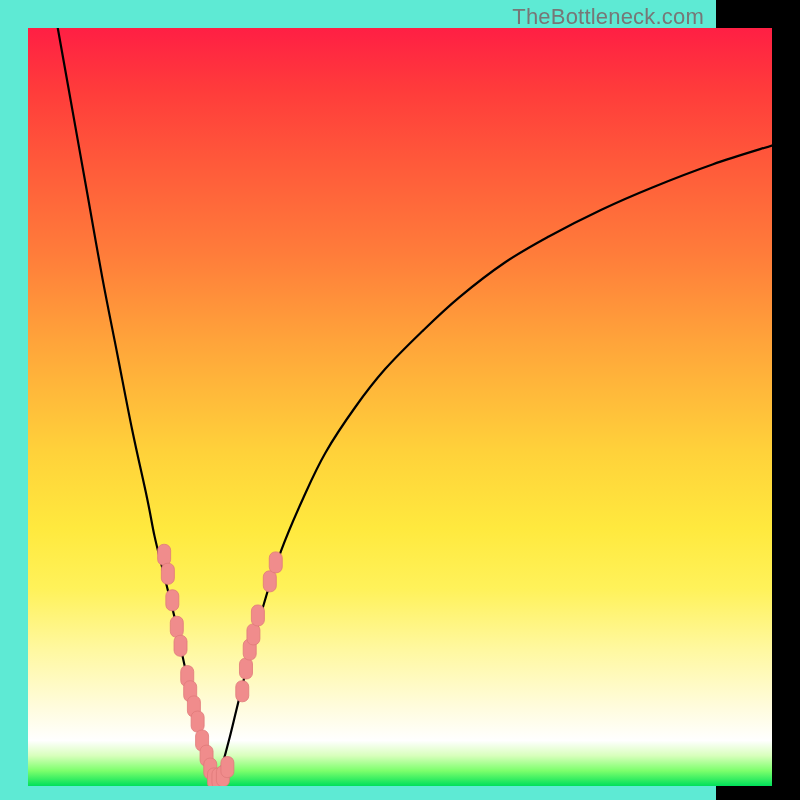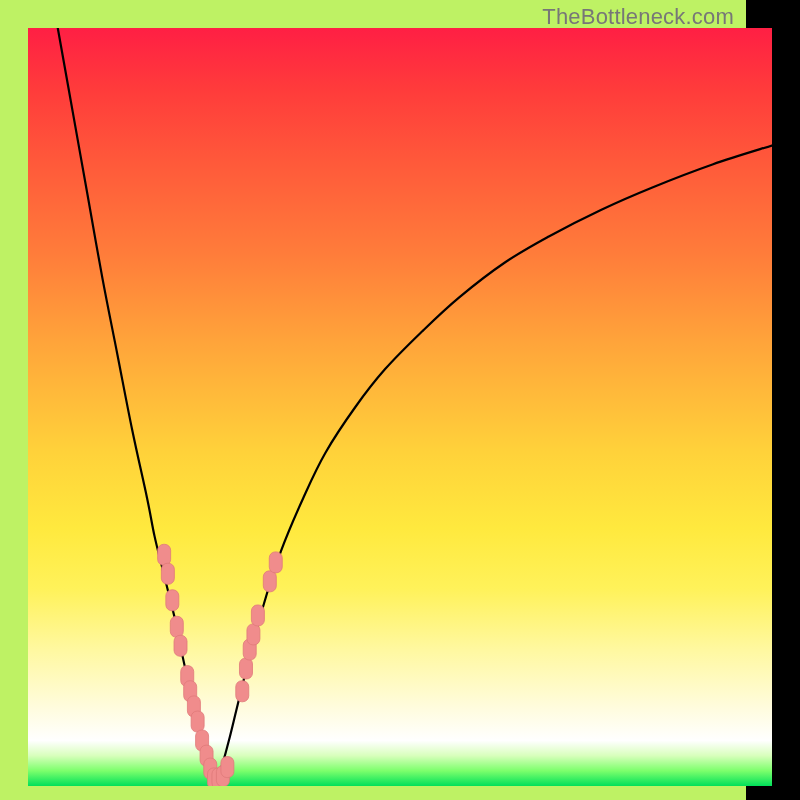--- a/index.html
+++ b/index.html
@@ -10,22 +10,21 @@
     overflow: hidden;
     background: #000;
     font-family: Arial, Helvetica, sans-serif;
   }
   .frame {
     position: absolute;
     left: 0;
     top: 0;
     width: 716px;
     height: 800px;
-    background: #bef264;
-    padding-left: 30px;
+    background: #5eead4;
   }
   .plot {
     position: absolute;
     left: 28px;
     top: 28px;
     width: 744px;
     height: 758px;
     background: linear-gradient(to bottom,
       #ff1f44 0%,
       #ff3b3b 8%,

